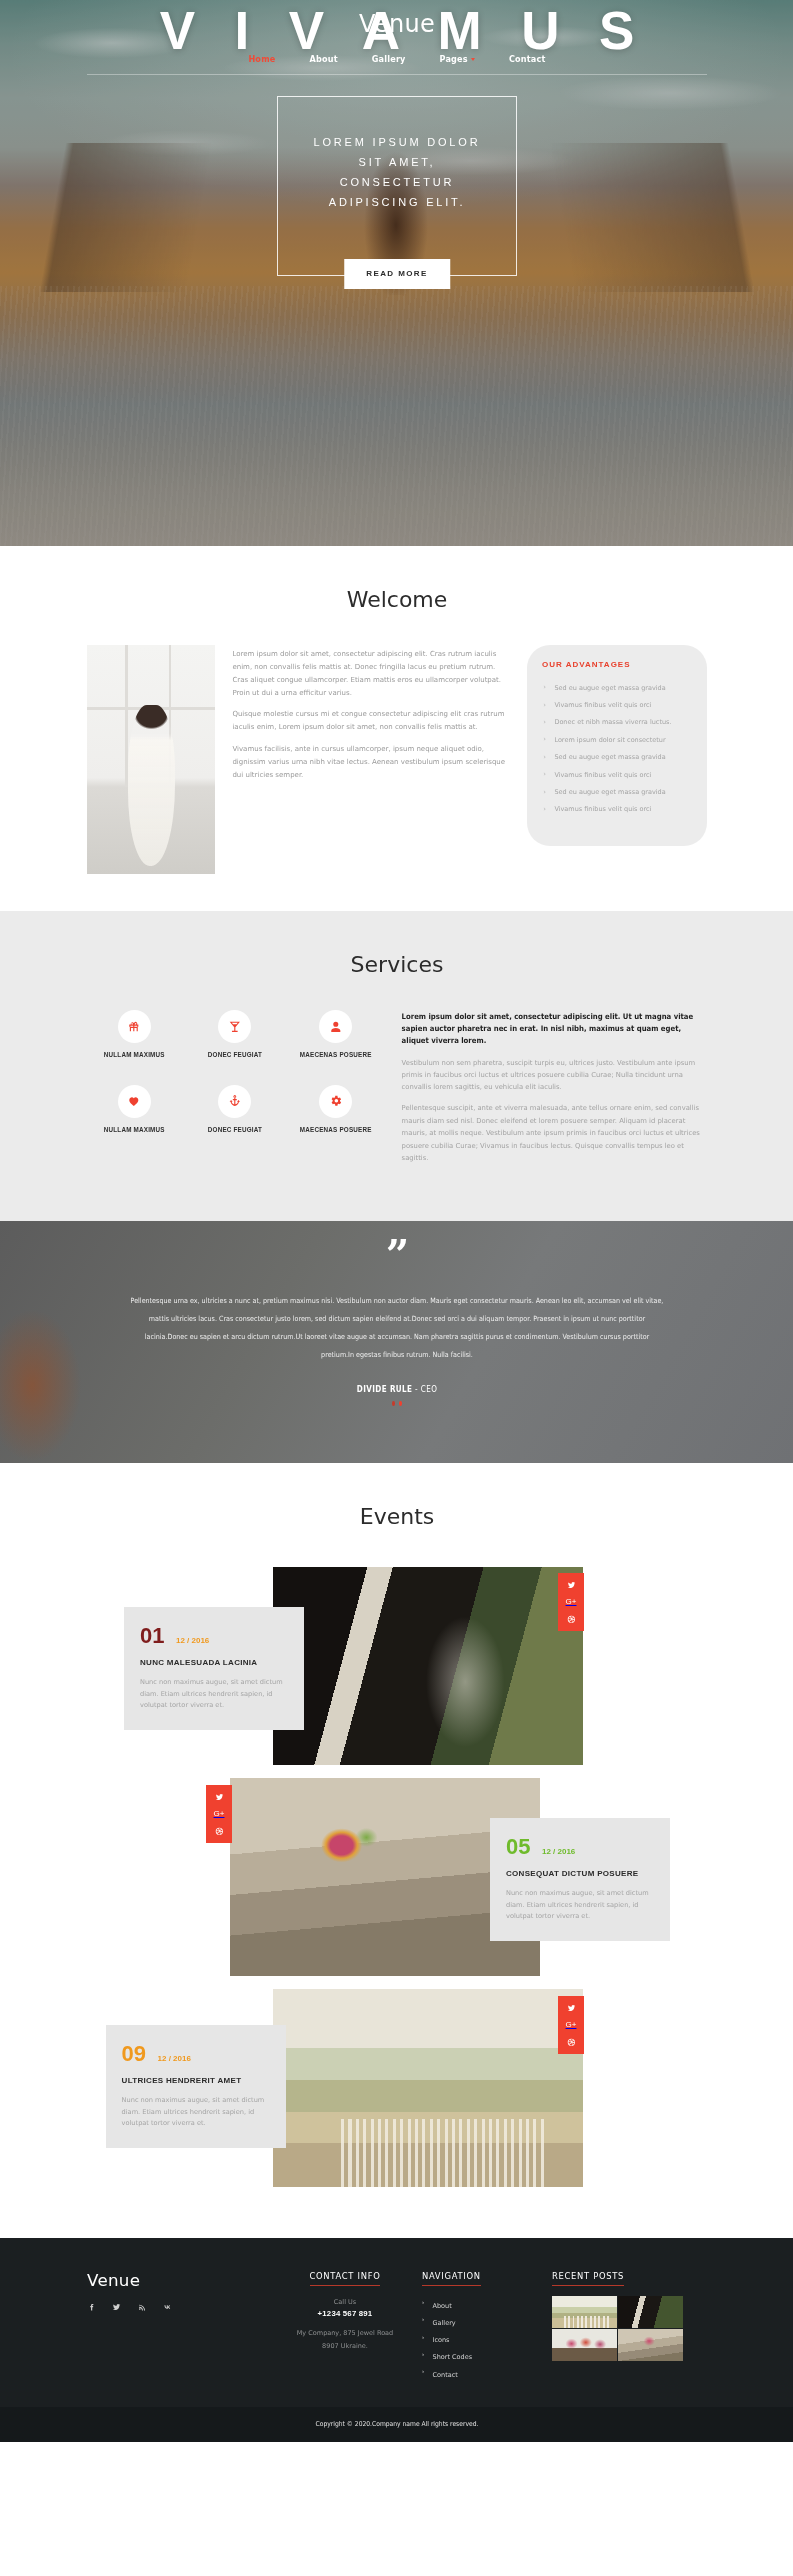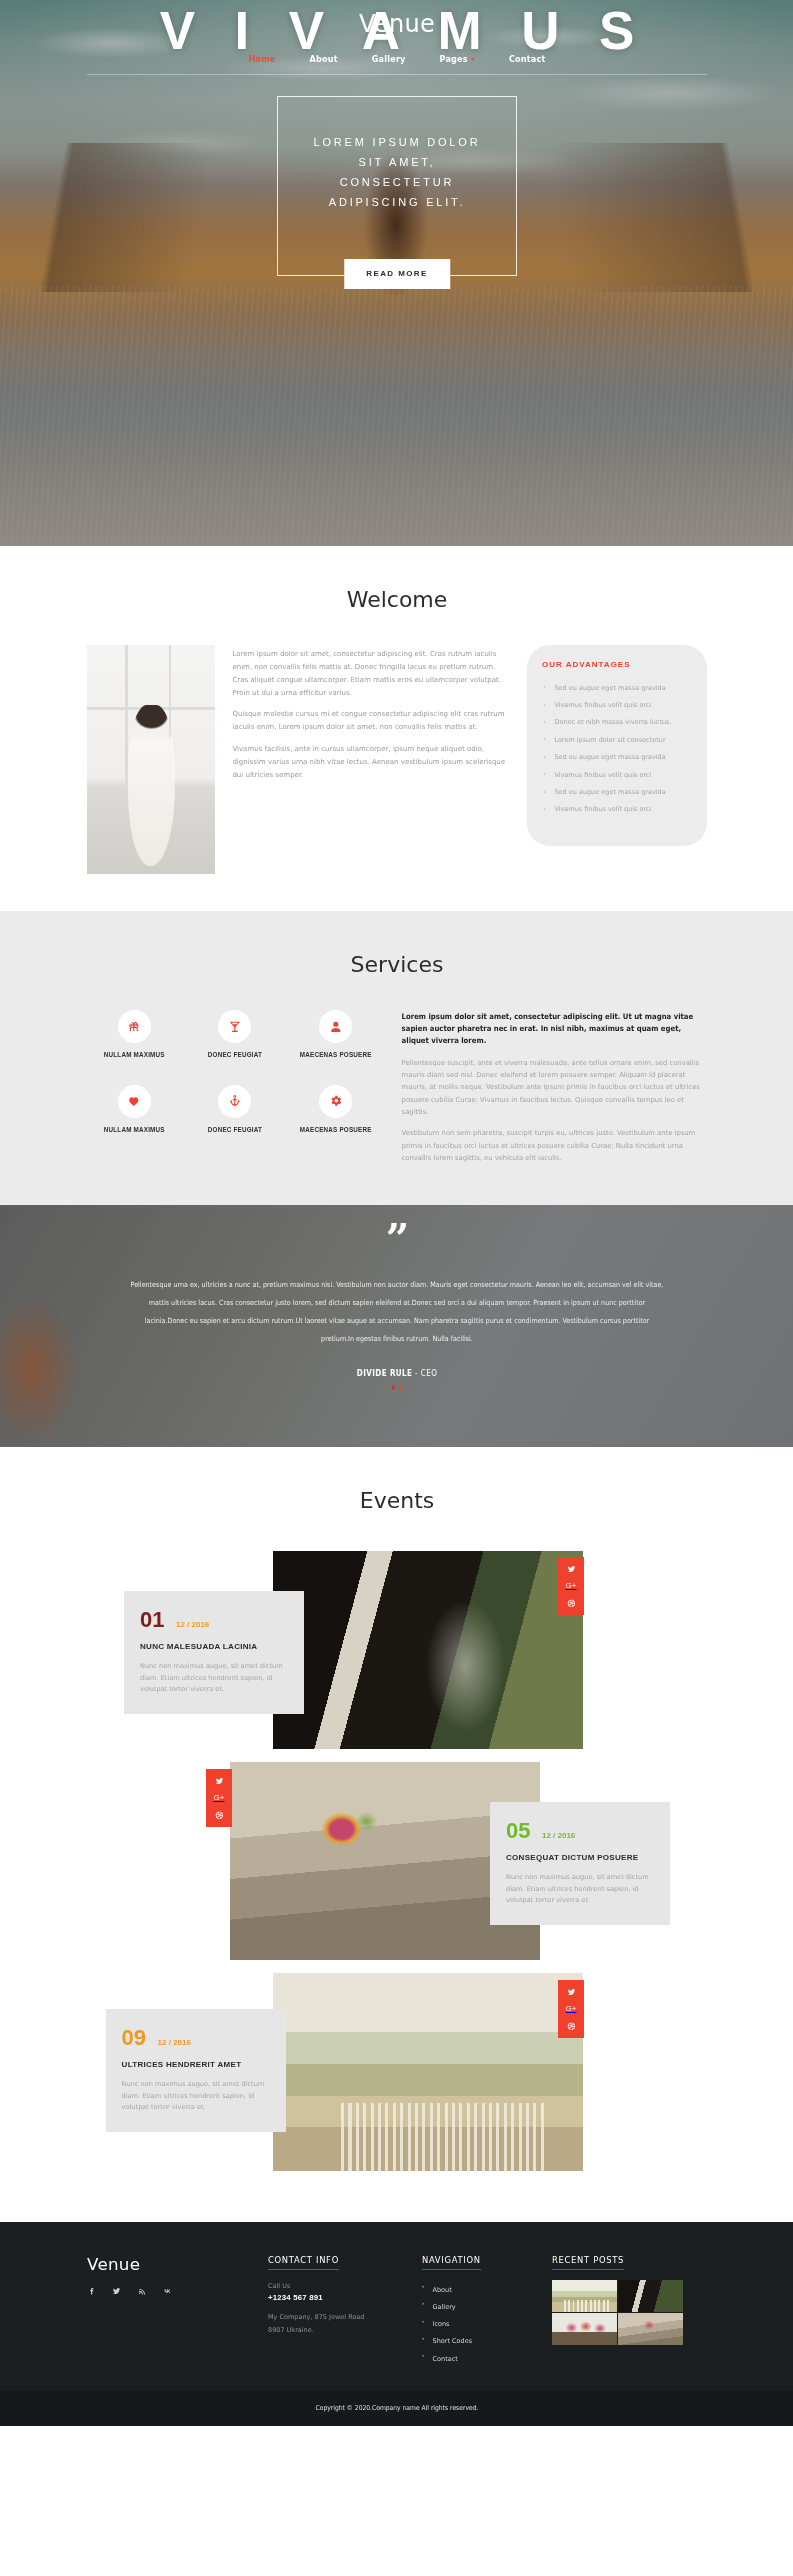--- a/index.html
+++ b/index.html
@@ -176,21 +176,21 @@
   .adv-list { list-style: none; }
   .adv-list li {
     color: #a5a5a5; font-size: 6.5px; padding: 4.7px 0 4.7px 12.4px; position: relative;
     font-family: "DejaVu Sans", sans-serif;
   }
   .adv-list li .chev {
     position: absolute; left: 1.2px; top: 4.3px; color: #b6b6b6; font-size: 6.8px;
   }
 
   
-  .services { background: #ebebeb; padding-bottom: 32px; }
+  .services { background: #ebebeb; padding-bottom: 48px; }
   .services-row { display: flex; gap: 18.6px; align-items: flex-start; }
   .svc-grid {
     width: 296px; flex: none;
     display: grid; grid-template-columns: repeat(3, 1fr);
     row-gap: 25px; column-gap: 6.2px;
   }
   .svc-item { text-align: center; }
   .svc-circle {
     width: 33px; height: 33px; border-radius: 50%; background: #fff;
     margin: 0 auto 8px; display: flex; align-items: center; justify-content: center;
@@ -289,21 +289,21 @@
   .ph-couple-bench::after {
     content:""; position:absolute; left: 22%; bottom: 0; right: 12%; height: 34%;
     background: repeating-linear-gradient(90deg, #f2ede1 0 3.1px, transparent 3.1px 7.4px);
     opacity:.85;
   }
 
   
   .footer { background: #1b1f21; padding: 32px 0 25px; }
   .footer-row { display: flex; }
   .fcol-brand { width: 181px; }
-  .fcol-contact { width: 154px; }
+  .fcol-contact { width: 154px; text-align: center; }
   .fcol-nav { width: 130px; }
   .fcol-posts { width: 155px; }
   .footer-brand {
     color: #fff; font-size: 16.7px; font-weight: 400; margin-bottom: 13.6px;
     font-family: "DejaVu Sans", sans-serif; letter-spacing: 0.3px;
   }
   .footer-social { display: flex; gap: 16.7px; }
   .footer-social a { color: #cfcfcf; text-decoration: none; }
   .footer-social svg { width: 8.7px; height: 8.7px; fill: #cfcfcf; display:block; }
   .fhead {
@@ -468,22 +468,22 @@
               <svg viewBox="0 0 24 24">
                   <path d="M19.4 13a7.6 7.6 0 0 0 0-2l2-1.5-2-3.5-2.4 1a7.6 7.6 0 0 0-1.7-1L15 3.2h-4l-.3 2.7a7.6 7.6 0 0 0-1.7 1l-2.4-1-2 3.5L6.6 11a7.6 7.6 0 0 0 0 2l-2 1.5 2 3.5 2.4-1c.5.4 1.1.8 1.7 1l.3 2.8h4l.3-2.7c.6-.3 1.2-.6 1.7-1l2.4 1 2-3.5-2-1.6zM13 15.2a3.2 3.2 0 1 1 0-6.4 3.2 3.2 0 0 1 0 6.4z"></path>
                 </svg>
             </div>
             <div class="svc-label">MAECENAS POSUERE</div>
           </div>
 
         </div>
         <div class="svc-text">
           <div class="svc-lead">Lorem ipsum dolor sit amet, consectetur adipiscing elit. Ut ut magna vitae sapien auctor pharetra nec in erat. In nisl nibh, maximus at quam eget, aliquet viverra lorem.</div>
+          <p>Vestibulum non sem pharetra, suscipit turpis eu, ultrices justo. Vestibulum ante ipsum primis in faucibus orci luctus et ultrices posuere cubilia Curae; Nulla tincidunt urna convallis lorem sagittis, eu vehicula elit iaculis.</p>
           <p>Pellentesque suscipit, ante et viverra malesuada, ante tellus ornare enim, sed convallis mauris diam sed nisl. Donec eleifend et lorem posuere semper. Aliquam id placerat mauris, at mollis neque. Vestibulum ante ipsum primis in faucibus orci luctus et ultrices posuere cubilia Curae; Vivamus in faucibus lectus. Quisque convallis tempus leo et sagittis.</p>
-          <p>Vestibulum non sem pharetra, suscipit turpis eu, ultrices justo. Vestibulum ante ipsum primis in faucibus orci luctus et ultrices posuere cubilia Curae; Nulla tincidunt urna convallis lorem sagittis, eu vehicula elit iaculis.</p>
         </div>
       </div>
     </div>
   </section>
 
   <section class="testimonial">
     <div class="testimonial-inner">
       <div class="quote-mark">”</div>
       <p class="quote-body">Pellentesque urna ex, ultricies a nunc at, pretium maximus nisi. Vestibulum non auctor diam. Mauris eget consectetur mauris. Aenean leo elit, accumsan vel elit vitae, mattis ultricies lacus. Cras consectetur justo lorem, sed dictum sapien eleifend at.Donec sed orci a dui aliquam tempor. Praesent in ipsum ut nunc porttitor lacinia.Donec eu sapien et arcu dictum rutrum.Ut laoreet vitae augue at accumsan. Nam pharetra sagittis purus et condimentum. Vestibulum cursus porttitor pretium.In egestas finibus rutrum. Nulla facilisi.</p>
       <div class="quote-author">

